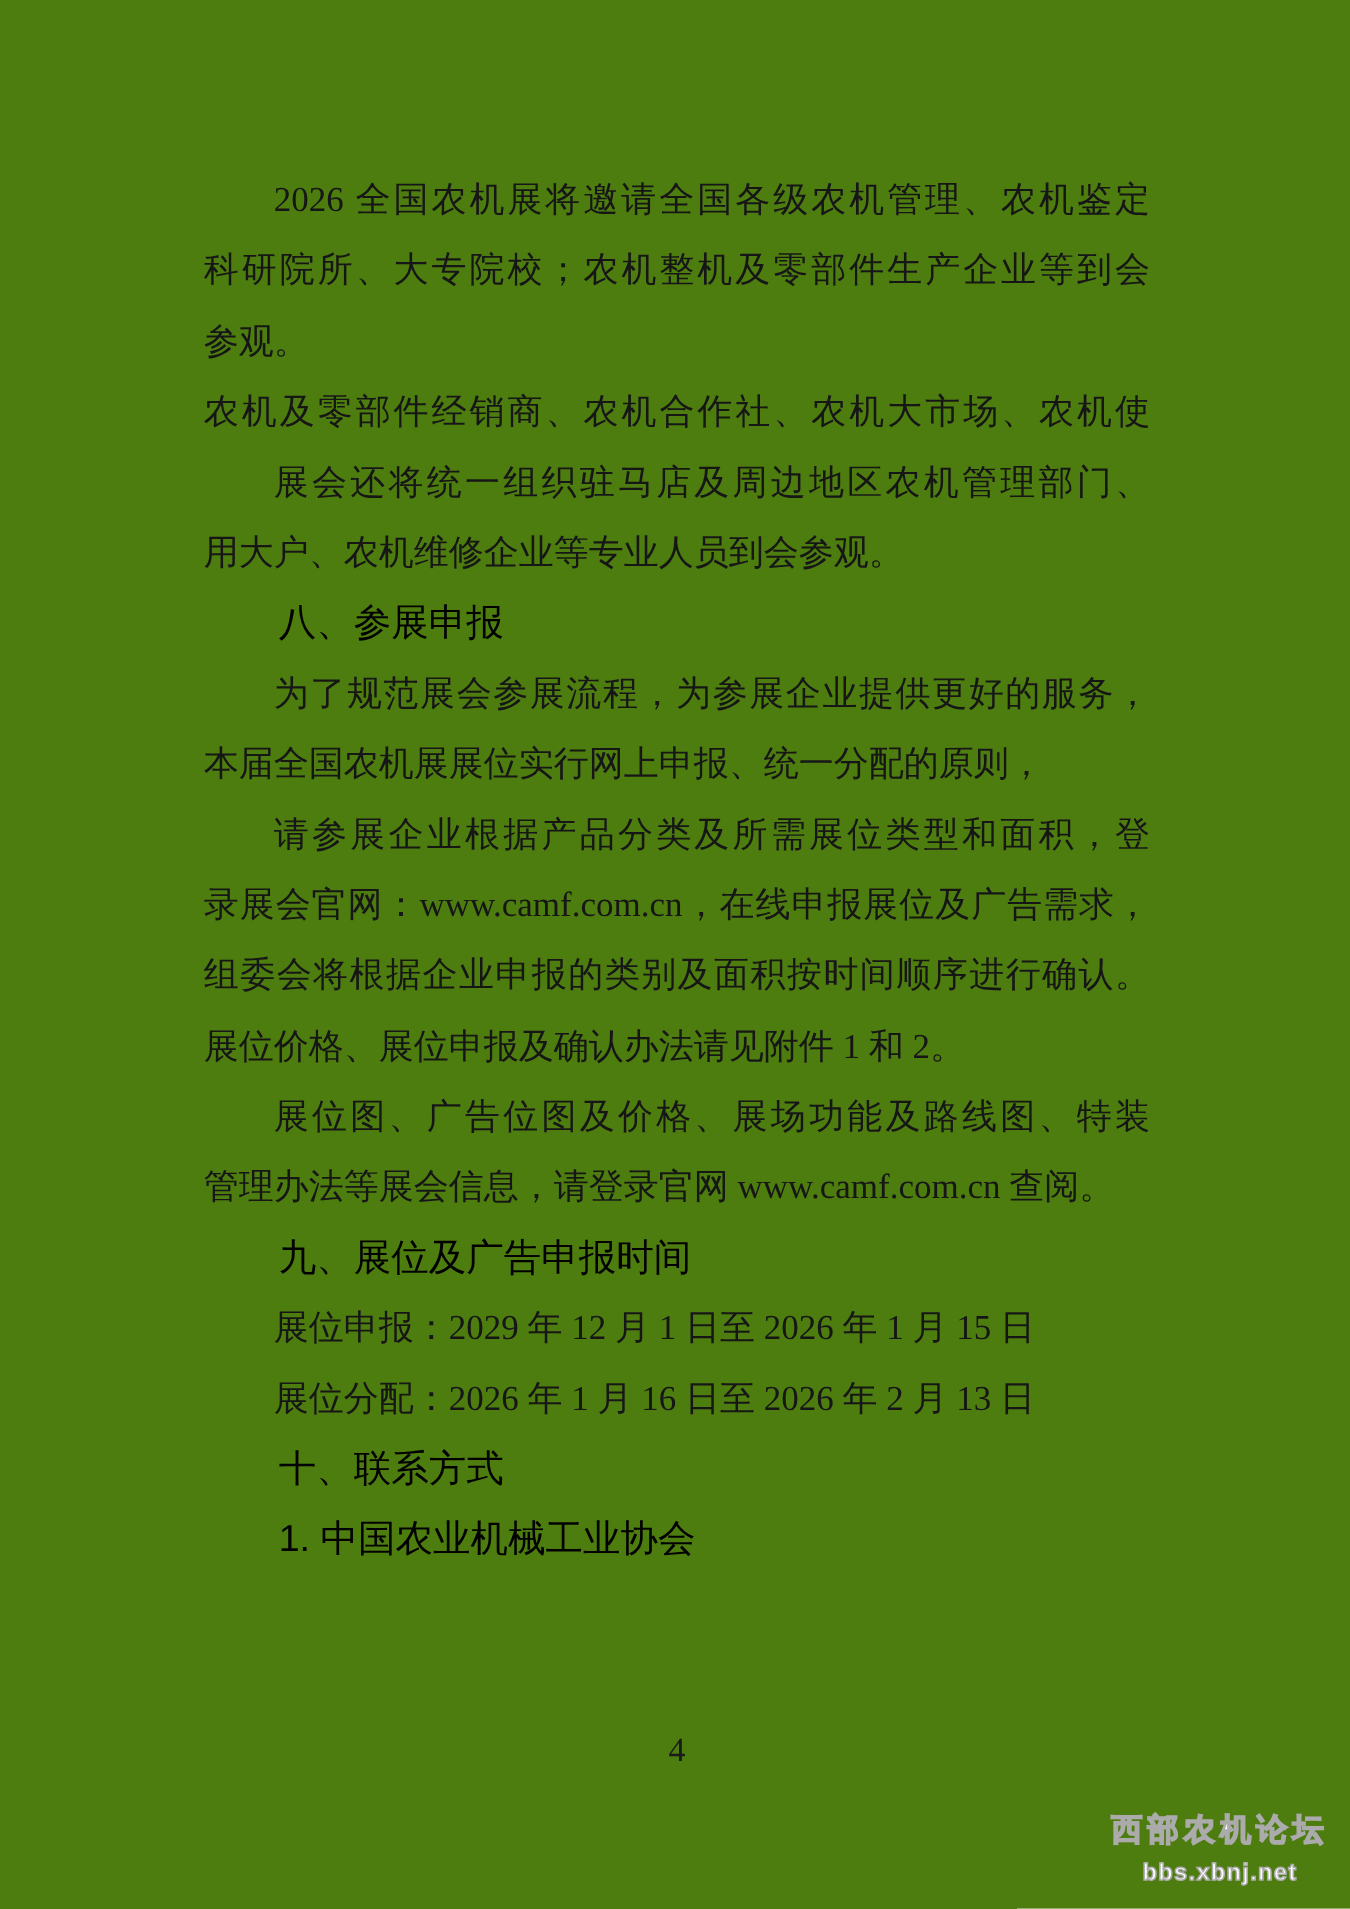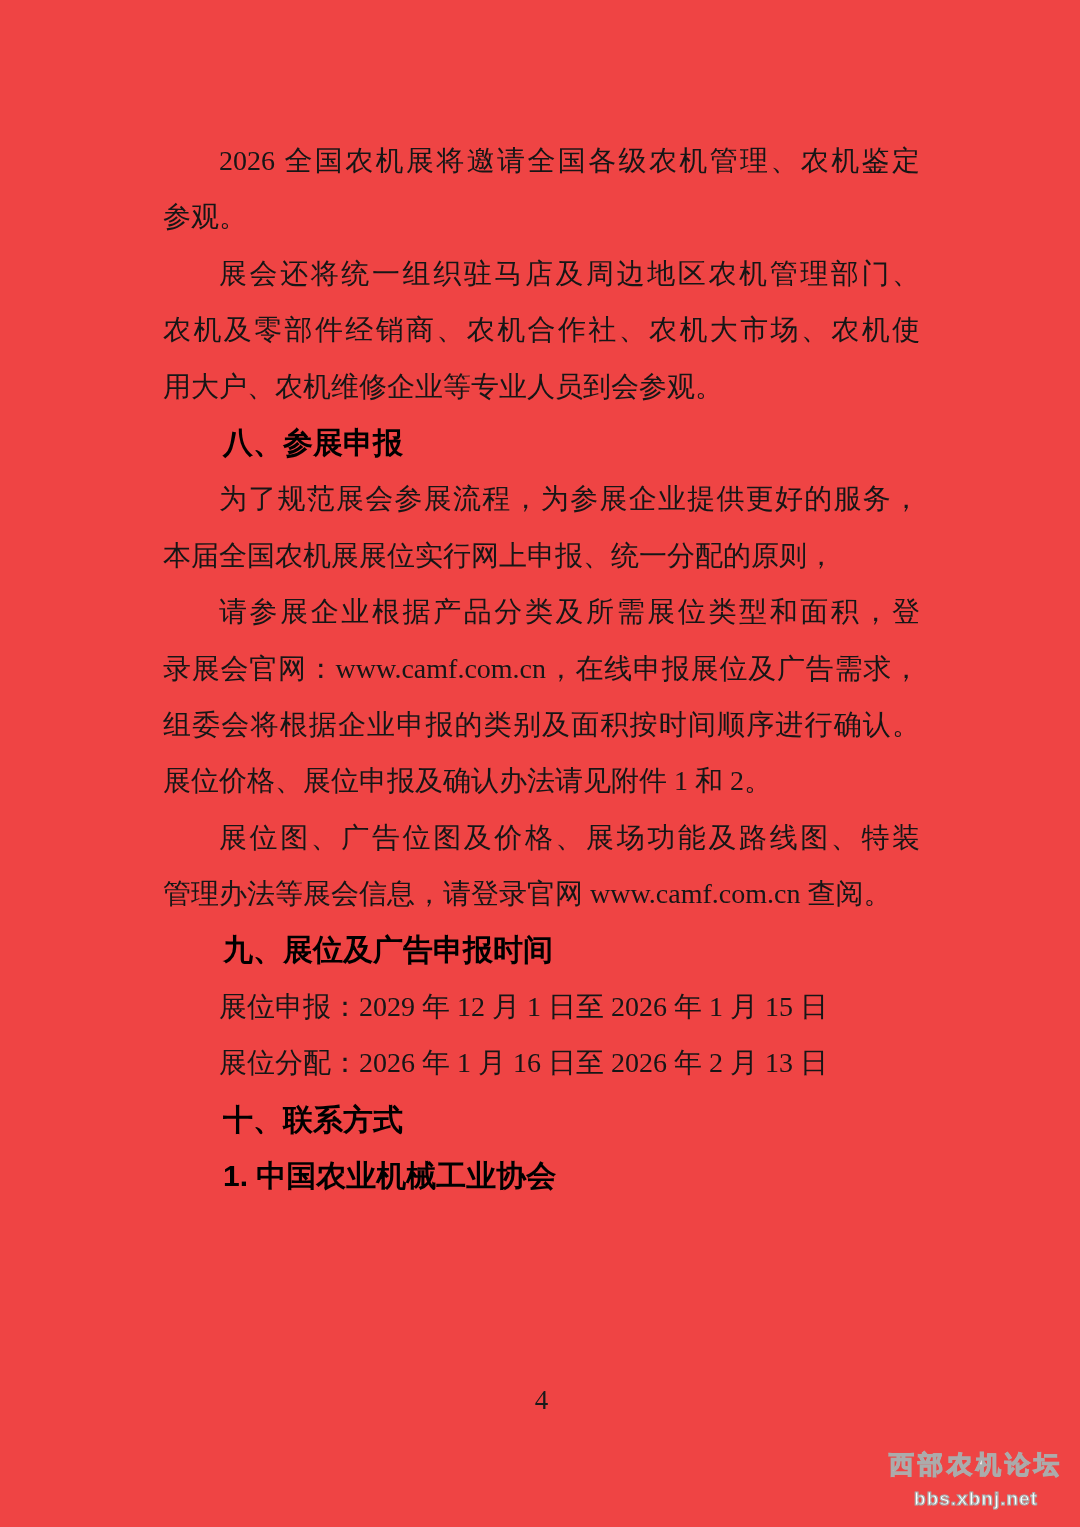--- a/index.html
+++ b/index.html
@@ -1,40 +1,40 @@
 <!DOCTYPE html>
 <html><head>
 <meta charset="utf-8">
 <style>
   html,body{margin:0;padding:0;background:#ffffff;}
   .page{
     position:relative;
     width:1080px;height:1527px;
-    background:#ef4444;
+    background:#4d7c0f;
     overflow:hidden;
     font-family:"Liberation Serif","DejaVu Serif",serif;
   }
   .doc{
     position:absolute;
     left:163px;top:133px;
     width:757px;
   }
   .tline{
     font-size:28px;
     line-height:56.4px;
     height:56.4px;
     color:#161616;
     font-family:"Liberation Serif","DejaVu Serif",serif;
     white-space:normal;
   }
   .ind{text-indent:2em;}
   .just{text-align:justify;text-align-last:justify;}
   .head{
     font-family:"Liberation Sans","DejaVu Sans",sans-serif;
-    font-weight:bold;
+    font-weight:normal;
     font-size:30px;
     color:#000000;
   }
   .pagenum{
     position:absolute;
     left:163px;top:1385px;
     width:757px;
     text-align:center;
     font-size:27px;
     color:#1a1a1a;
@@ -54,24 +54,25 @@
   .wm-url{font-size:19px;line-height:36px;letter-spacing:1px;}
 </style>
 </head>
 <body>
 
 <div class="page">
 
   <div class="doc">
 
     <div class="tline ind just">2026 全国农机展将邀请全国各级农机管理、农机鉴定</div>
+    <div class="tline just">科研院所、大专院校；农机整机及零部件生产企业等到会</div>
     <div class="tline">参观。</div>
 
+    <div class="tline just">农机及零部件经销商、农机合作社、农机大市场、农机使</div>
     <div class="tline ind just">展会还将统一组织驻马店及周边地区农机管理部门、</div>
-    <div class="tline just">农机及零部件经销商、农机合作社、农机大市场、农机使</div>
     <div class="tline">用大户、农机维修企业等专业人员到会参观。</div>
 
     <div class="tline head ind">八、参展申报</div>
 
     <div class="tline ind just">为了规范展会参展流程，为参展企业提供更好的服务，</div>
     <div class="tline">本届全国农机展展位实行网上申报、统一分配的原则，</div>
 
     <div class="tline ind just">请参展企业根据产品分类及所需展位类型和面积，登</div>
     <div class="tline just">录展会官网：www.camf.com.cn，在线申报展位及广告需求，</div>
     <div class="tline just">组委会将根据企业申报的类别及面积按时间顺序进行确认。</div>

